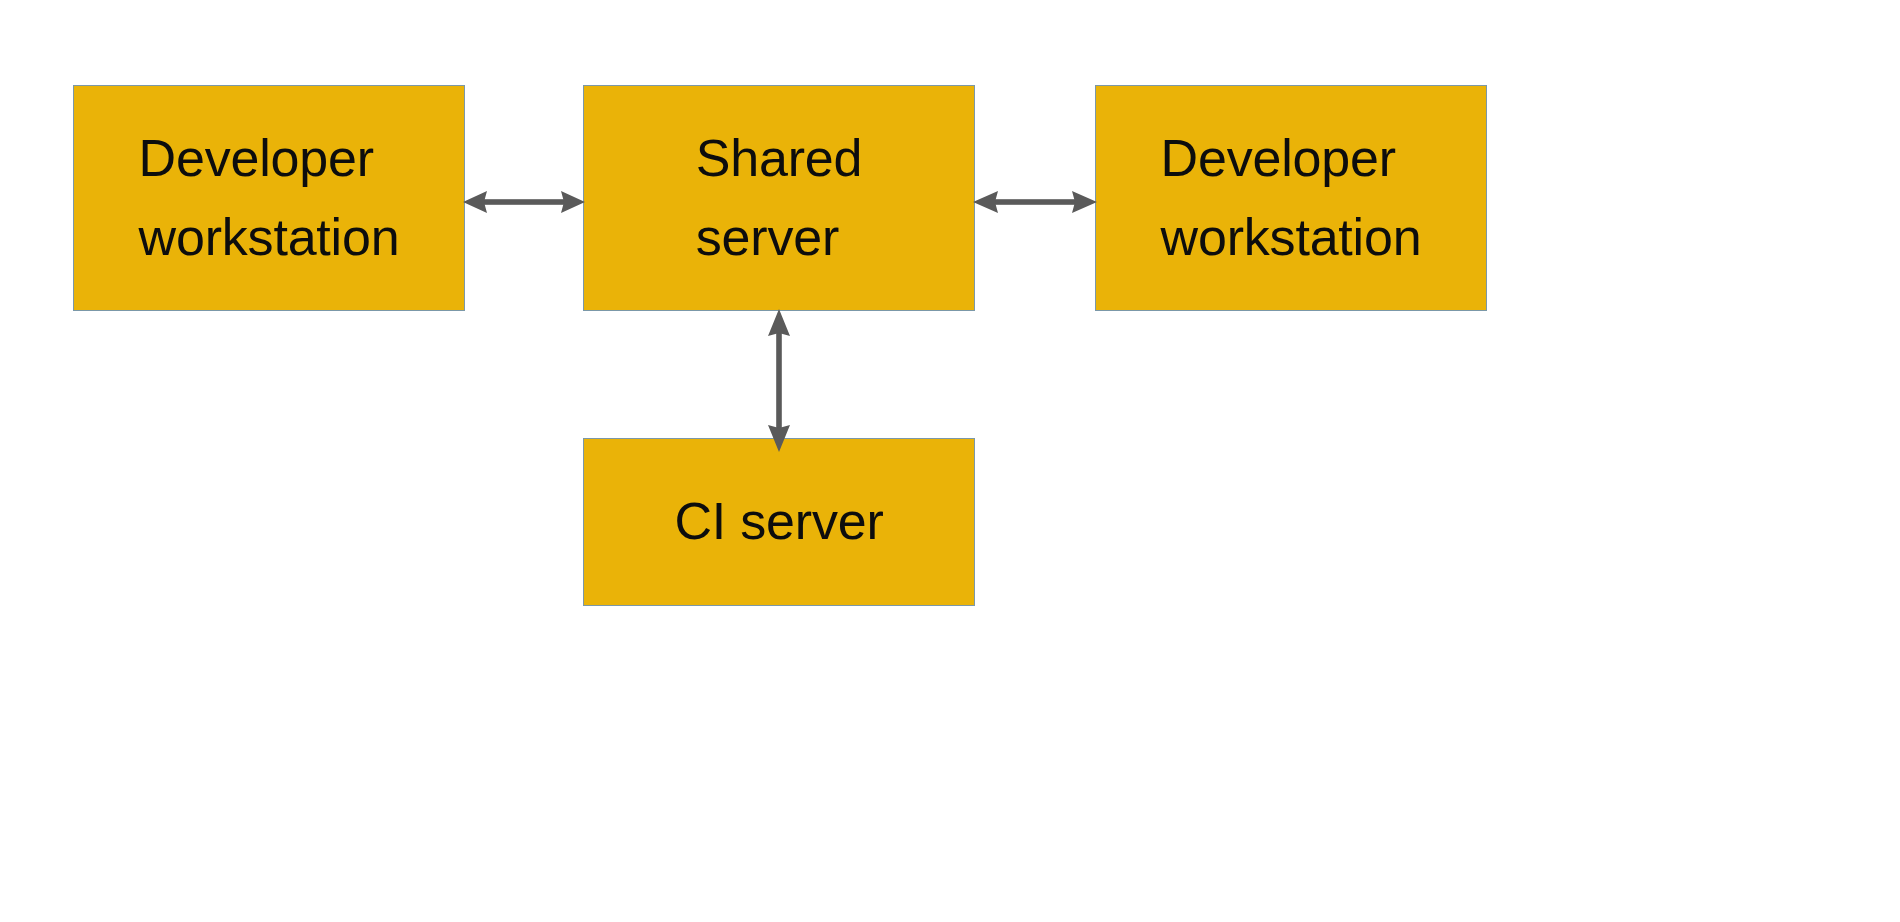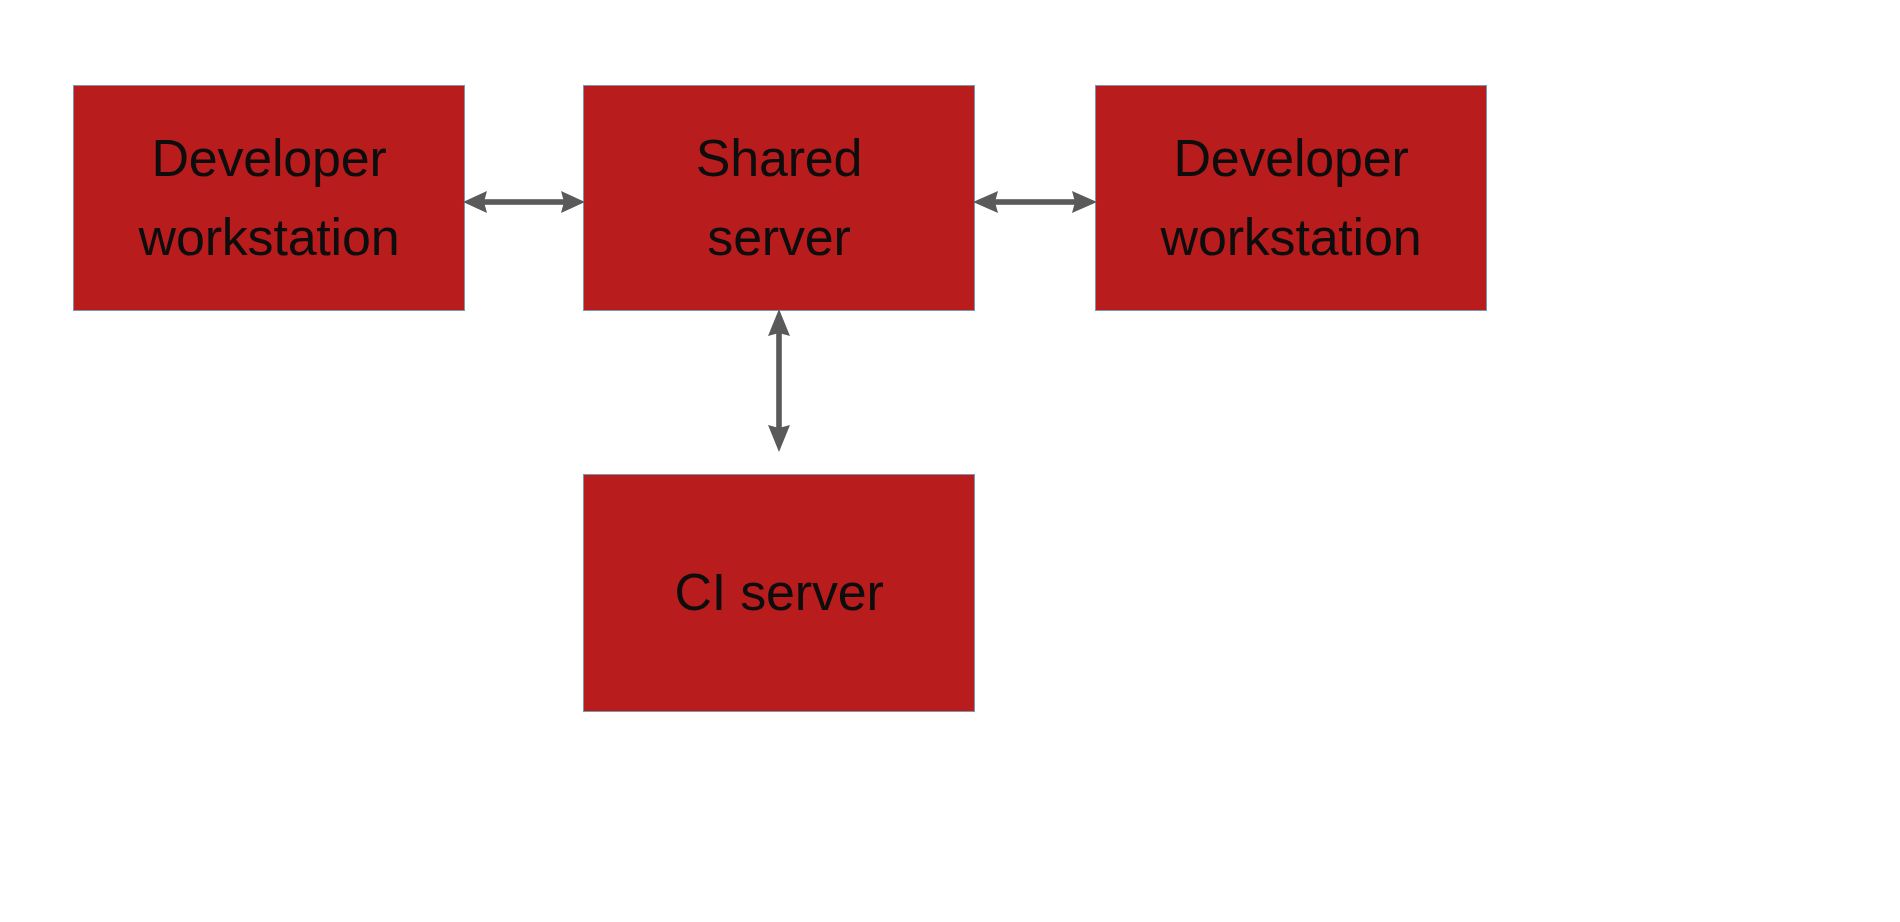--- a/index.html
+++ b/index.html
@@ -15,41 +15,40 @@
   #canvas {
     position: relative;
     width: 1900px;
     height: 922px;
     background: #ffffff;
     overflow: hidden;
   }
   .node {
     position: absolute;
     box-sizing: border-box;
-    background: #b91c1c;
+    background: #eab308;
     border: 1.6px solid #7b98a8;
     display: flex;
     align-items: center;
     justify-content: center;
-    text-align: center;
   }
   .node-label {
     font-family: "Liberation Sans", "DejaVu Sans", sans-serif;
     font-size: 52px;
     font-weight: 400;
     line-height: 1.52;
     color: #0d0d0d;
     letter-spacing: -0.2px;
     white-space: pre-line;
     padding: 0 6px;
   }
   .node-dev-left   { left: 73px;   top: 85px;  width: 392px; height: 226px; }
   .node-shared     { left: 583px;  top: 85px;  width: 392px; height: 226px; }
   .node-dev-right  { left: 1095px; top: 85px;  width: 392px; height: 226px; }
-  .node-ci         { left: 583px;  top: 474px; width: 392px; height: 238px; }
+  .node-ci         { left: 583px;  top: 438px; width: 392px; height: 168px; }
 
   .edge {
     position: absolute;
     overflow: visible;
   }
   .edge-left-mid  { left: 463px; top: 178px; width: 122px; height: 48px; }
   .edge-mid-right { left: 973px; top: 178px; width: 124px; height: 48px; }
   .edge-mid-ci    { left: 755px; top: 309px; width: 48px; height: 143px; }
 </style>
 </head>

